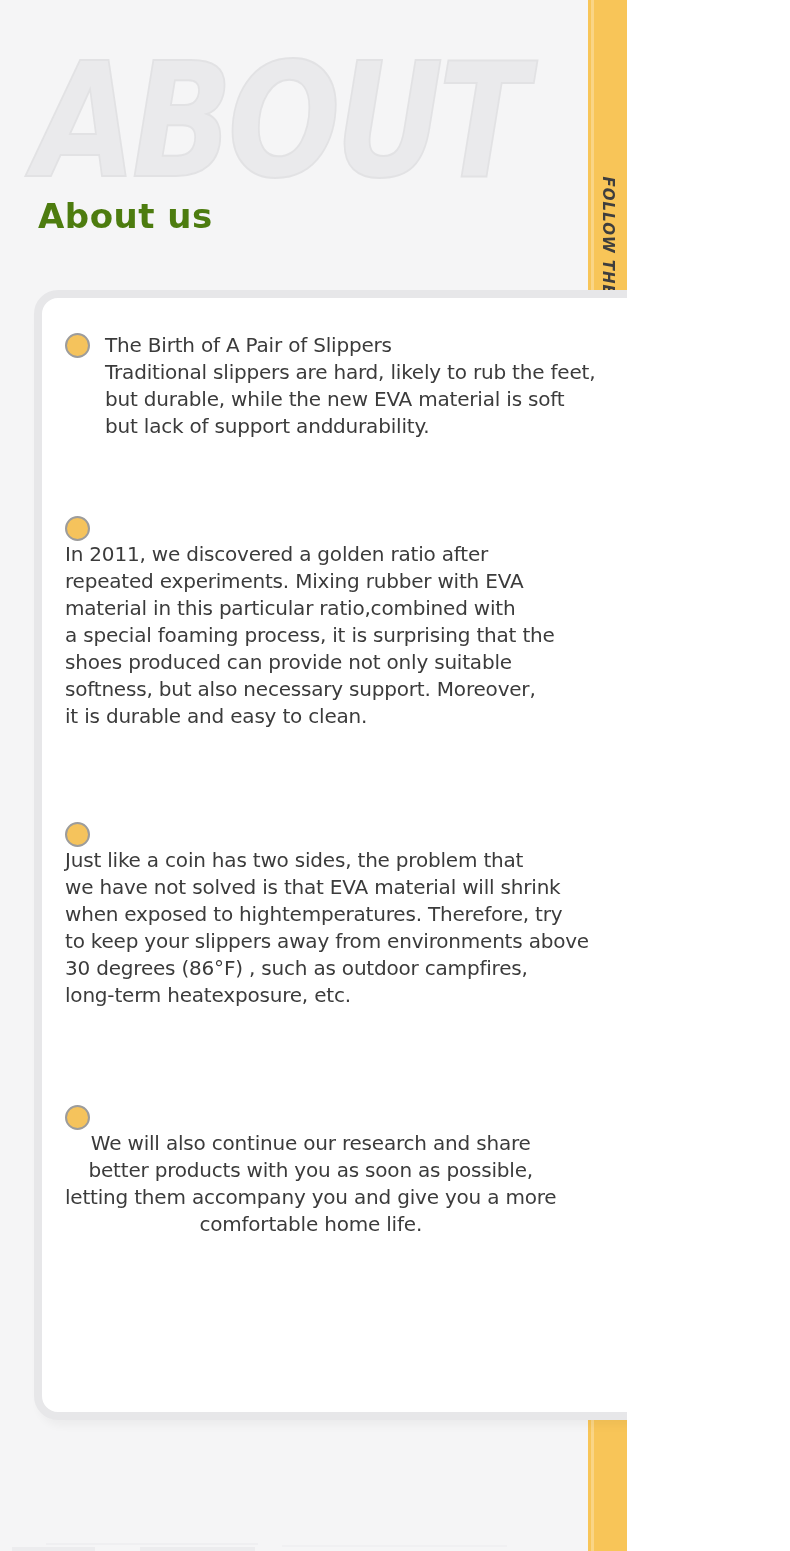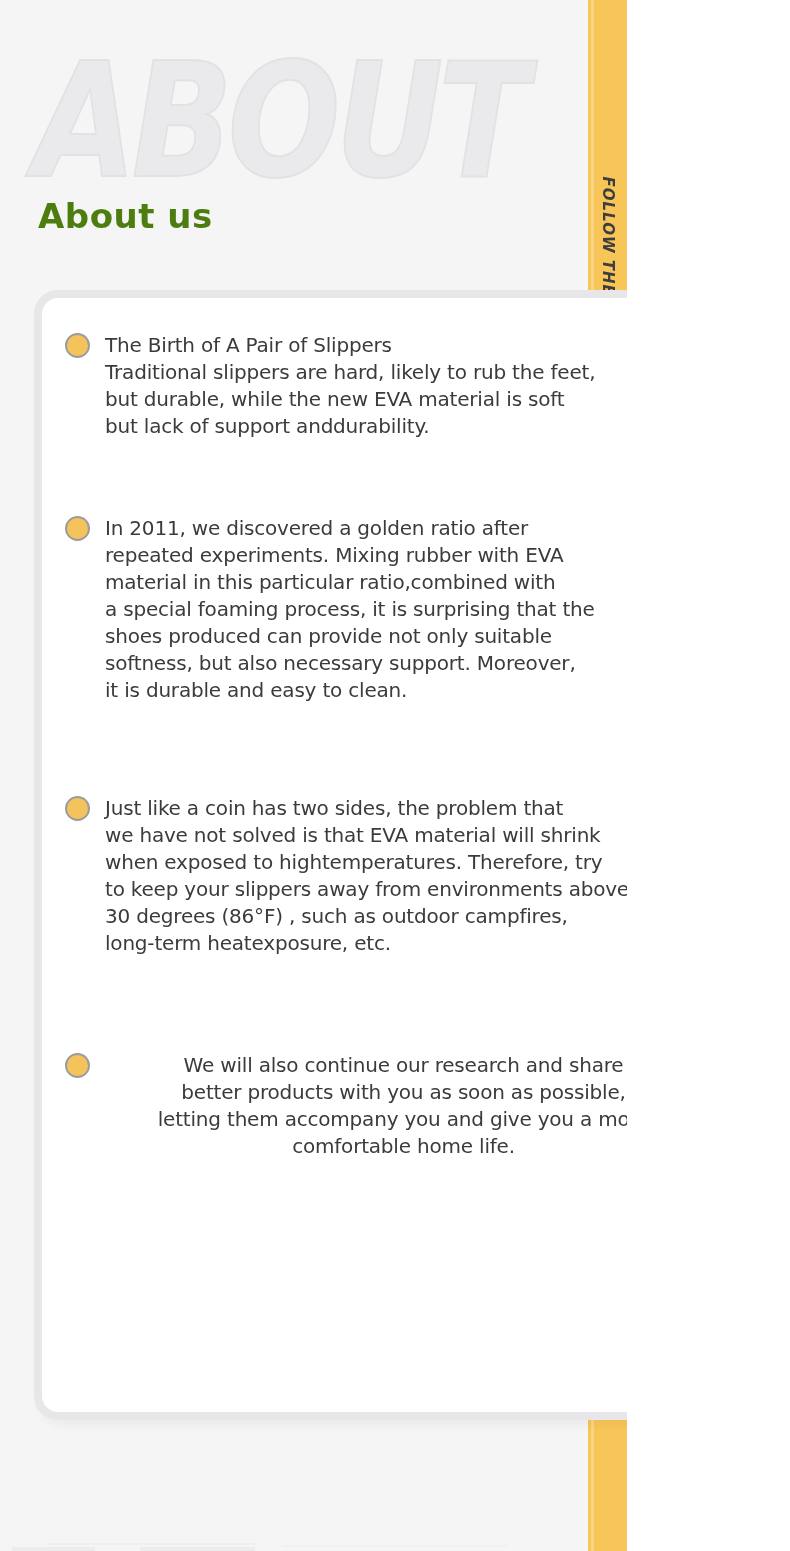--- a/index.html
+++ b/index.html
@@ -96,21 +96,21 @@
     box-shadow: 4px 6px 8px rgba(0, 0, 0, 0.04);
   }
   .card-content {
     padding: 34px 8px 0 23px;
   }
 
   .bullet-item {
     display: flex;
     align-items: flex-start;
   }
-  .bullet-item + .bullet-item { margin-top: 75px; }
+  .bullet-item + .bullet-item { margin-top: 75px; flex-direction: column; }
   .bullet-item:nth-child(3) { margin-top: 91px; }
   .bullet-item:nth-child(4) { margin-top: 95px; text-align: center; }
   .bullet-item:nth-child(5) { margin-top: 68px; }
 
   .bullet-dot {
     flex-shrink: 0;
     width: 25px;
     height: 25px;
     margin-top: 1px;
     margin-right: 15px;

